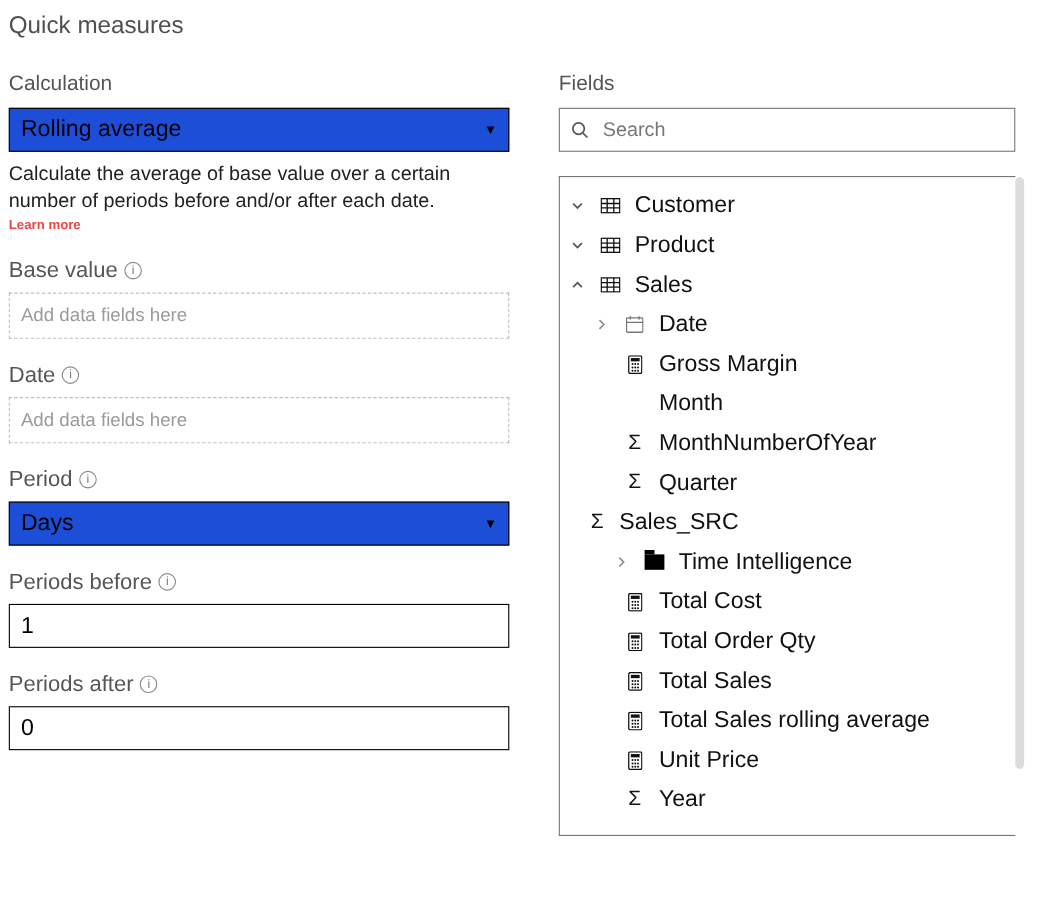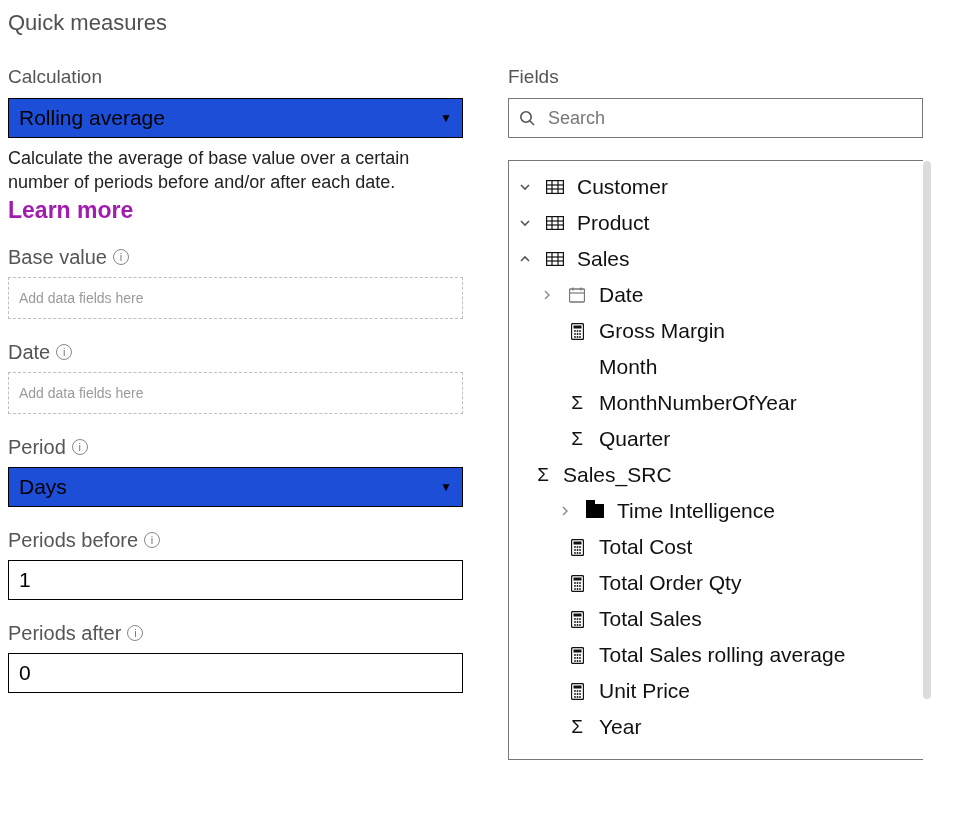--- a/index.html
+++ b/index.html
@@ -51,23 +51,23 @@
     font-size: 12px;
     color: #000;
   }
   .description {
     font-size: 18px;
     line-height: 1.35;
     color: #222;
     margin: 8px 0 0 0;
   }
   .learn-more {
-    color: #a21caf;
+    color: #ef4444;
     font-weight: 600;
-    font-size: 23px;
+    font-size: 12px;
     cursor: pointer;
     display: inline-block;
     margin-top: 2px;
   }
   .field-label {
     font-size: 20px;
     color: #555;
     margin: 22px 0 8px 0;
     display: flex;
     align-items: center;
@@ -83,21 +83,21 @@
     font-size:11px;
     color:#777;
     line-height:1;
   }
   .dropzone {
     border: 1px dashed #bfbfbf;
     height: 42px;
     display:flex;
     align-items:center;
     padding:0 10px;
-    font-size: 14px;
+    font-size: 17px;
     color:#9a9a9a;
   }
   .text-input {
     width: 100%;
     height: 40px;
     border: 1px solid #000;
     padding: 0 10px;
     font-size: 21px;
     color:#000;
     background:#fff;

